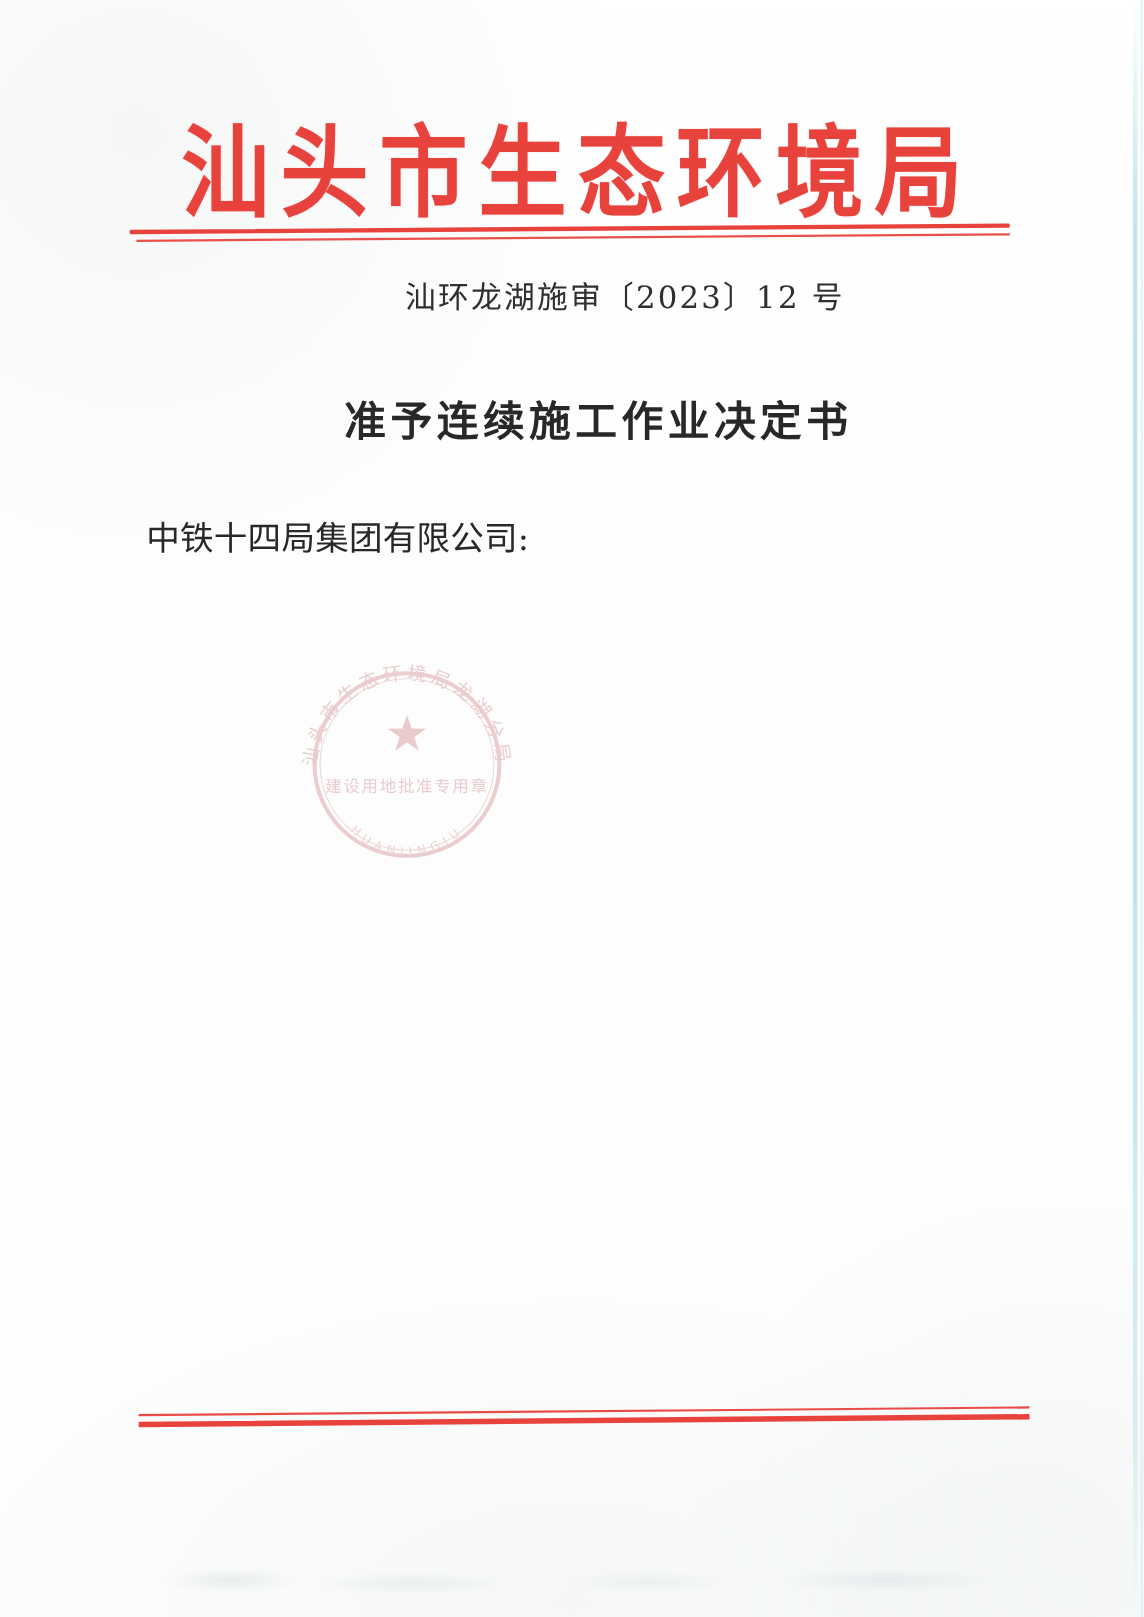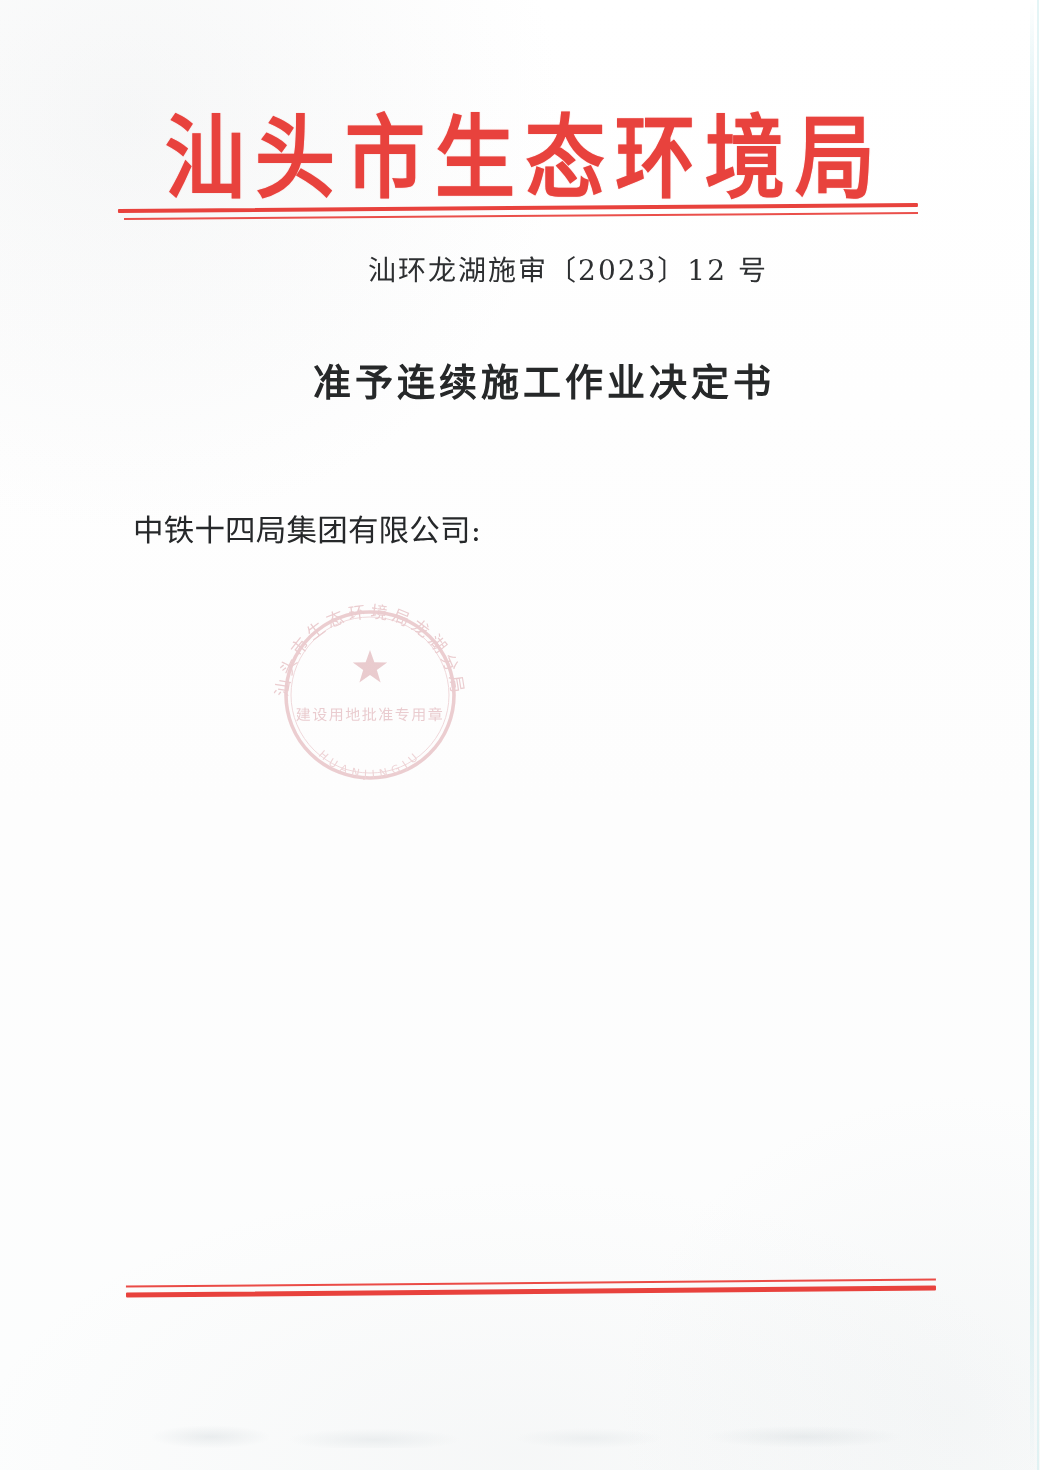--- a/index.html
+++ b/index.html
@@ -147,21 +147,20 @@
     letter-spacing: 0.2px;
     margin: 0;
     font-family: "DejaVu Serif", "Liberation Serif", serif;
   }
   .para.indent {
     text-indent: 62px;
   }
   .para.salutation {
     text-indent: 0;
     margin-bottom: 0px;
-    margin-top: 40px;
   }
 
   
   .seal {
     position: absolute;
     left: 262px;
     top: 600px;
     width: 216px;
     height: 190px;
     pointer-events: none;

